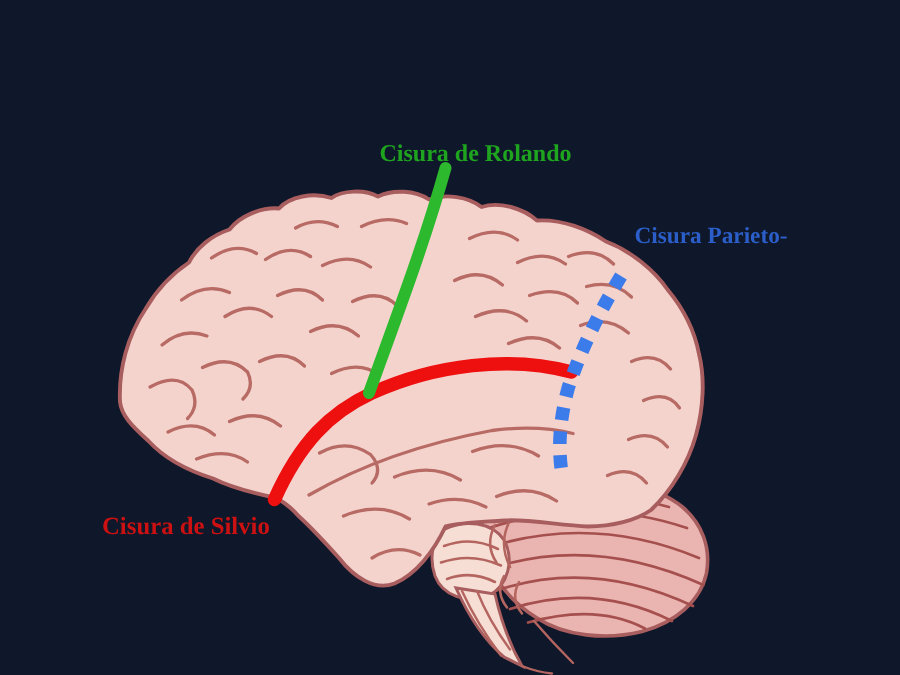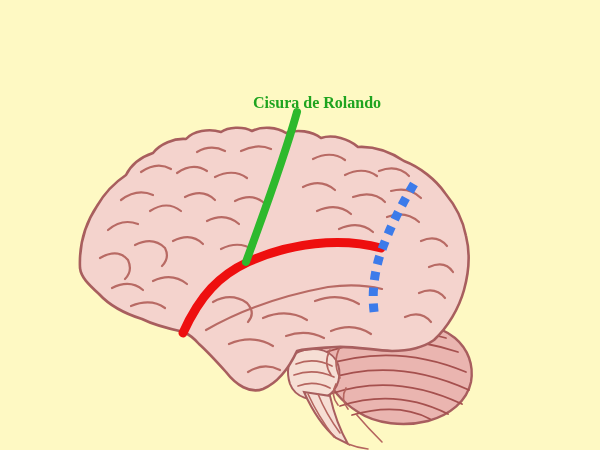--- a/index.html
+++ b/index.html
@@ -5,21 +5,21 @@
   html, body { margin: 0; padding: 0; }
   body {
     width: 600px; height: 450px;
     background: #ffffff;
     overflow: hidden;
     font-family: "Liberation Serif", serif;
   }
   .stage {
     position: relative;
     width: 600px; height: 450px;
-    background: #fef9c3;
+    background: #0f172a;
   }
   .stage svg { position: absolute; left: 0; top: 0; }
   .label {
     position: absolute;
     font-weight: bold;
     white-space: nowrap;
     letter-spacing: 0px;
   }
   .label-rolando {
     left: 253px; top: 94px;
@@ -155,16 +155,18 @@
     <path fill="none" stroke="#ee0f0f" stroke-width="9" stroke-linecap="round" d="M 183,333 C 200,295 220,275 248,262 C 290,243 340,237 381,248"></path>
 
     <path fill="none" stroke="#2db92d" stroke-width="8" stroke-linecap="round" d="M 297,112 C 283,162 264,212 246,262"></path>
 
     <path fill="none" stroke="#3c7bea" stroke-width="9" stroke-linecap="butt" stroke-dasharray="8.5 7.5" d="M 414,184 Q 391,222 379,258 Q 370,290 375,318"></path>
   </svg>
 
   <div class="label label-rolando">Cisura de Rolando</div>
 
   <div class="label label-po">
+    <div>Cisura Parieto-</div>
   </div>
 
+  <div class="label label-silvio">Cisura de Silvio</div>
 
 </div>
 
 </body></html>

